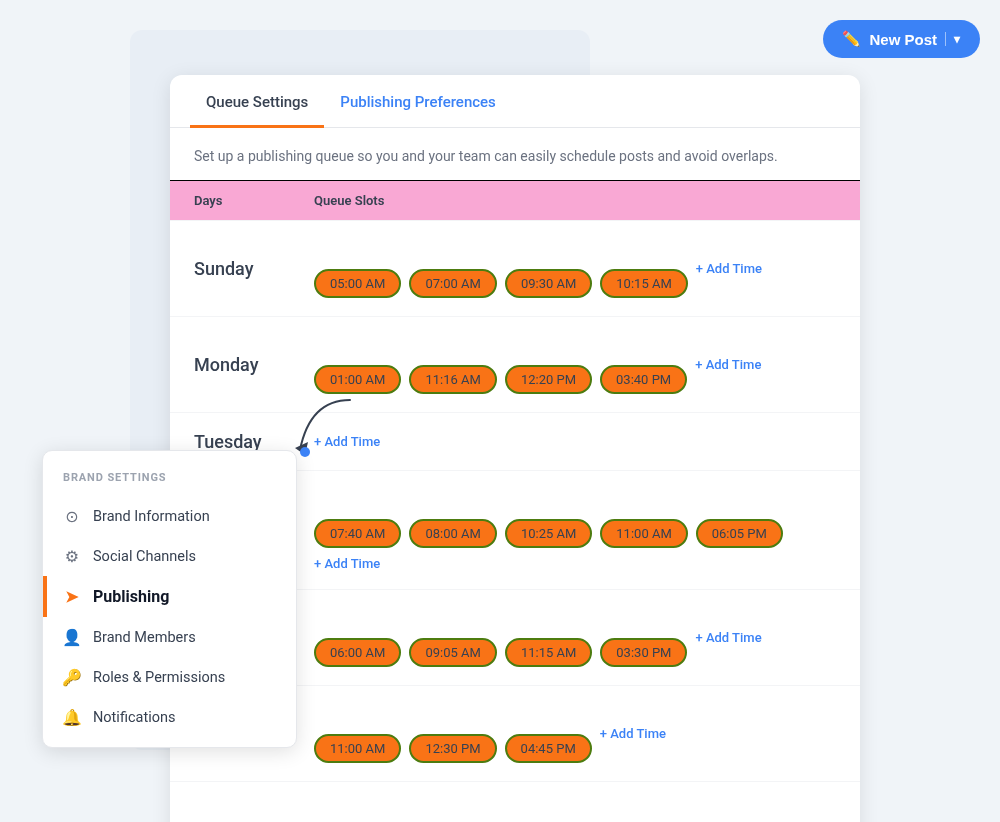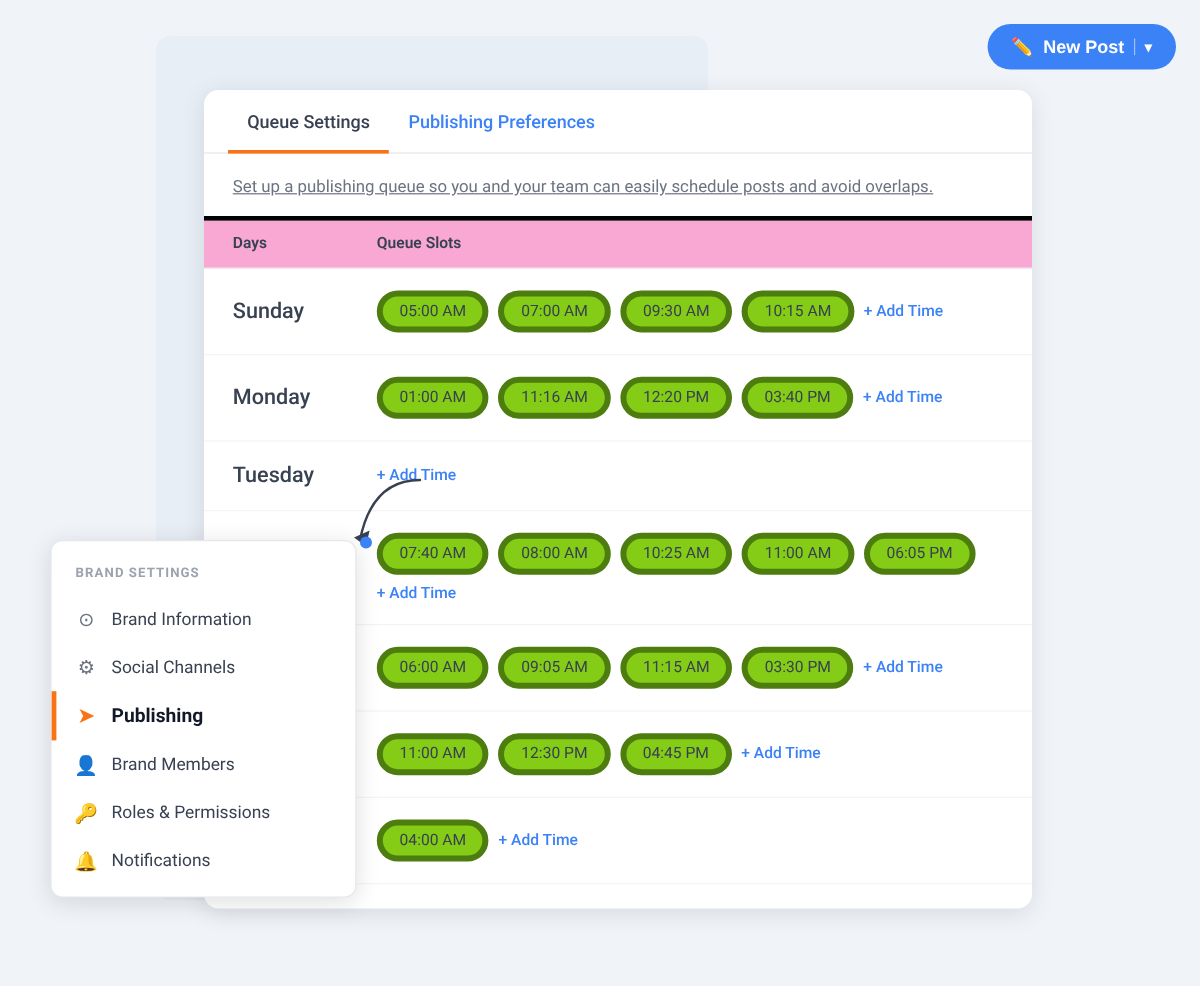--- a/index.html
+++ b/index.html
@@ -84,22 +84,21 @@
     .tab.active-pub {
       color: #3b82f6;
       border-bottom-color: transparent;
     }
 
     
     .description {
       padding: 20px 24px 16px;
       font-size: 14px;
       color: #6b7280;
-      border-bottom: 4px solid #000000;
-      text-decoration: underline;
+      border-bottom: 1px solid #000000;
     }
 
     
     .table-header {
       display: grid;
       grid-template-columns: 120px 1fr;
       padding: 12px 24px;
       border-bottom: 1px solid #f3f4f6;
       background: #f9a8d4;
     }
@@ -122,27 +121,28 @@
       color: #374151;
       font-weight: 500;
     }
     .slots {
       display: flex;
       flex-wrap: wrap;
       gap: 8px;
       align-items: center;
     }
     .time-slot {
-      border: 5px solid #4d7c0f;
+      border: 2px solid #4d7c0f;
       border-radius: 20px;
       padding: 5px 14px;
       font-size: 13px;
       color: #374151;
-      background: #84cc16;
-      cursor: pointer;
+      background: #f97316;
+      cursor: pointer;
+      margin-top: 30px;
     }
     .add-time {
       font-size: 13px;
       color: #3b82f6;
       cursor: pointer;
       font-weight: 500;
     }
 
     
     .sidebar {

